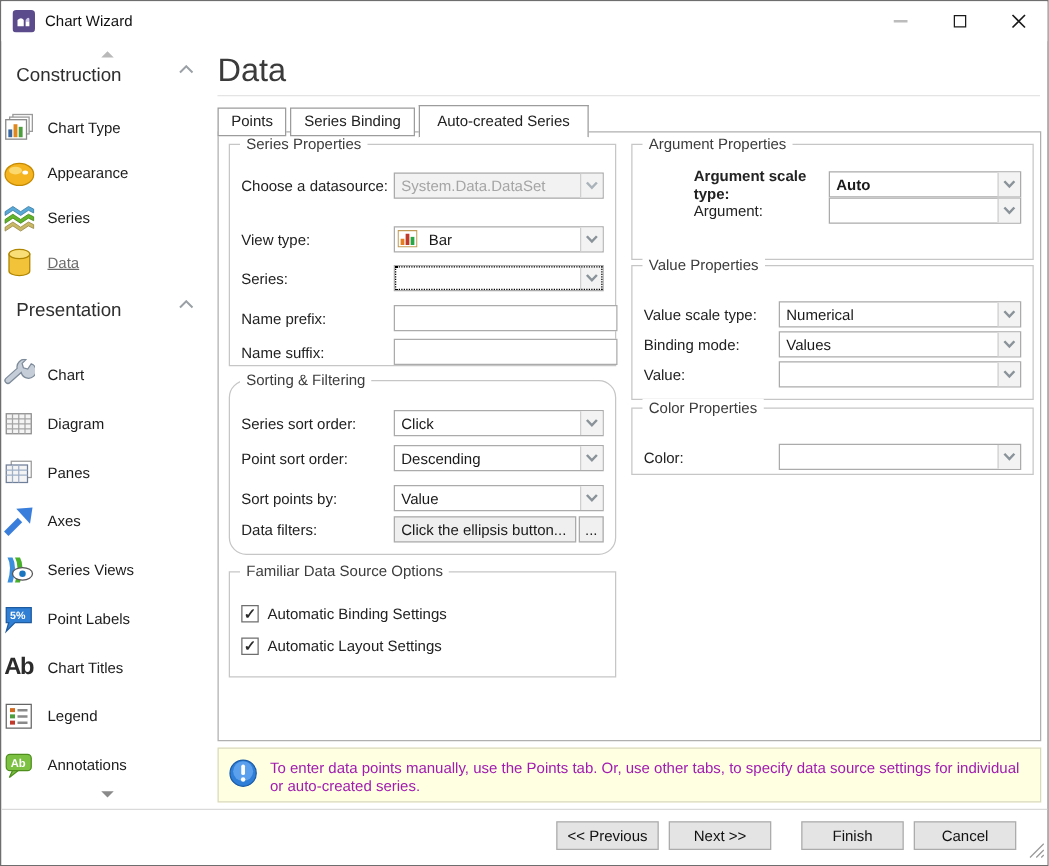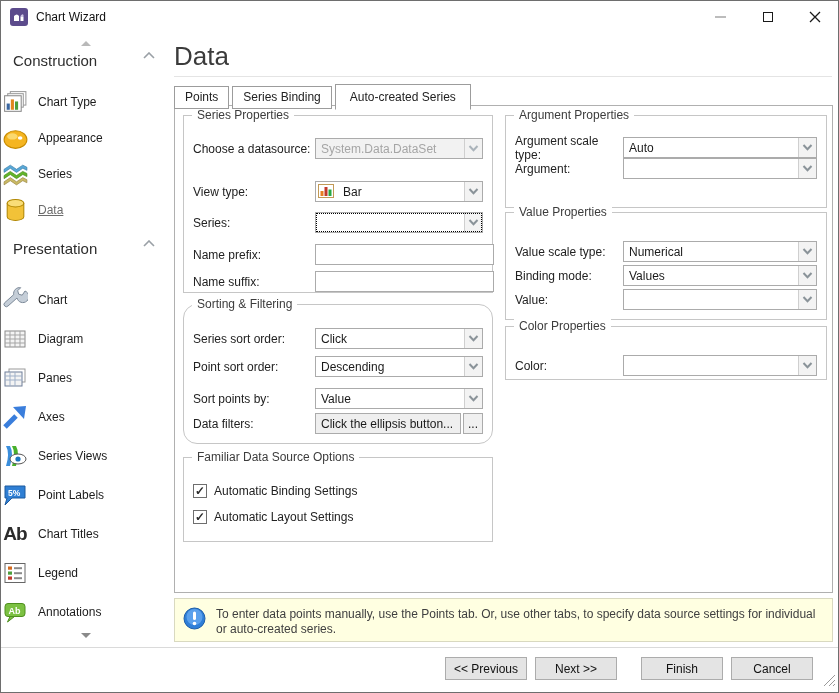--- a/index.html
+++ b/index.html
@@ -79,29 +79,29 @@
   .cbrow { display:flex; align-items:center; height:16px; }
   .checkbox { width:14px; height:14px; border:1px solid #6e6e6e; background:#fff; flex:none;
               display:flex; align-items:center; justify-content:center; }
   .check { font-size:12px; line-height:12px; color:#2b2b2b; font-weight:bold; }
   .cblabel { margin-left:7px; font-size:12px; color:#222; }
 
   
   .gb-series   { top:9px;   height:178px; }
   .gb-sorting  { top:198px; height:140px;border-radius:14px; }
   .gb-familiar { top:351px; height:85px;  }
-  .gb-argument { top:9px;   height:93px;  }
+  .gb-argument { top:9px;   height:93px;padding-left:40px;  }
   .gb-value    { top:106px; height:108px; }
   .gb-color    { top:220px; height:54px;  }
 
   
   .infobar { position:absolute; left:3px; top:565px; width:659px; height:44px;
              background:#ffffe1; border:1px solid #d9d9c0; display:flex; padding:6px 8px; }
   .info-icon { width:23px; height:23px; flex:none; margin-top:2px; }
-  .info-text { margin-left:10px; font-size:12px; color:#404040; line-height:15px; padding-top:2px; }
+  .info-text { margin-left:10px; font-size:12px; color:#a21caf; line-height:15px; padding-top:2px; }
 
   
   .footer-line { position:absolute; left:0; right:0; top:646px; height:1px; background:#dadada; }
   .footer { position:absolute; left:0; right:0; top:656px; display:flex;
             justify-content:flex-end; padding-right:25px; }
   .btn { height:23px; min-width:82px; background:#e4e4e4; border:1px solid #acacac;
          font-family:"Liberation Sans", sans-serif; font-size:12px; color:#111; }
   .btn.prev   { margin-left:0; }
   .btn.next   { margin-left:8px; }
   .btn.finish { margin-left:24px; }
@@ -420,21 +420,21 @@
             </div>
           </div>
         </div>
       </div>
 
       <div class="col-right">
 
         <div class="groupbox gb-argument">
           <span class="gb-title">Argument Properties</span>
           <div class="gb-body">
-            <div class="frow" style="margin-top:21px;">
+            <div class="frow" style="margin-top:21px;font-weight:bold;">
               <label class="flabel">Argument scale type:</label>
               <div class="combo">
                 <span class="ctext">Auto</span>
                 <span class="cbtn">
                     <svg width="11" height="7" viewBox="0 0 11 7">
                       <path d="M1.5 1 L5.5 5.2 L9.5 1" stroke="#8a9399" stroke-width="2" fill="none"></path>
                     </svg>
                   </span>
               </div>
             </div>

